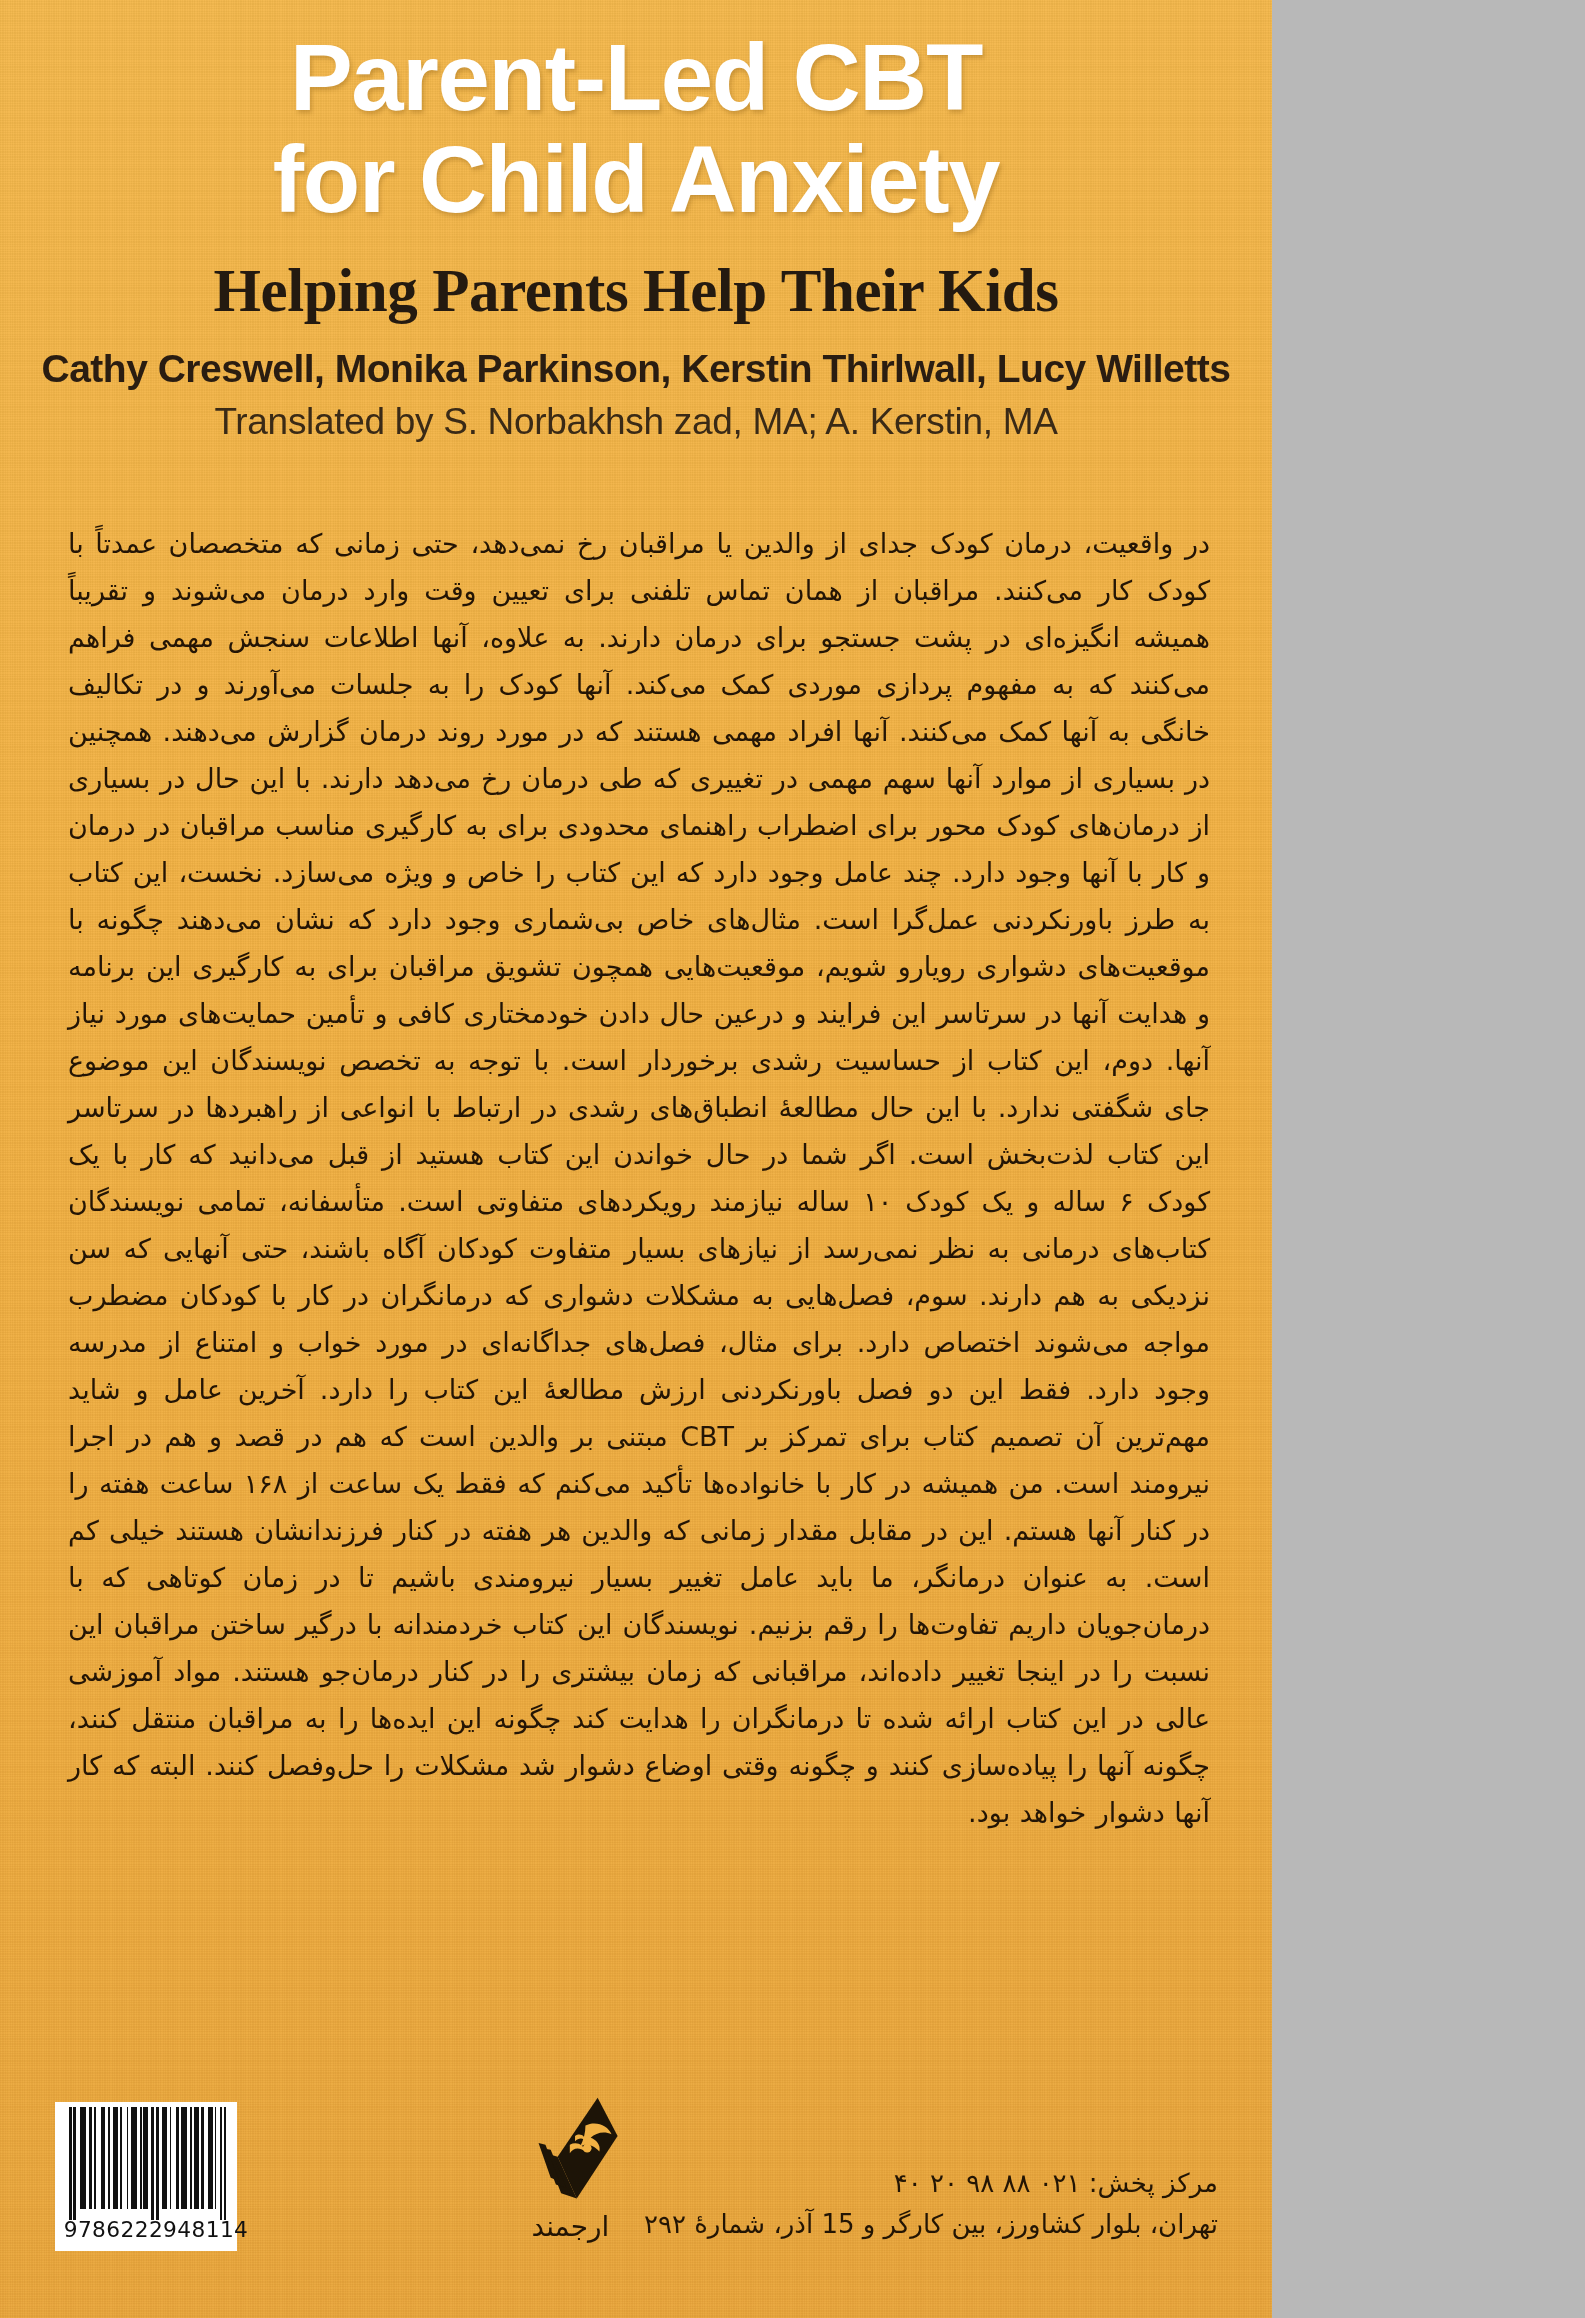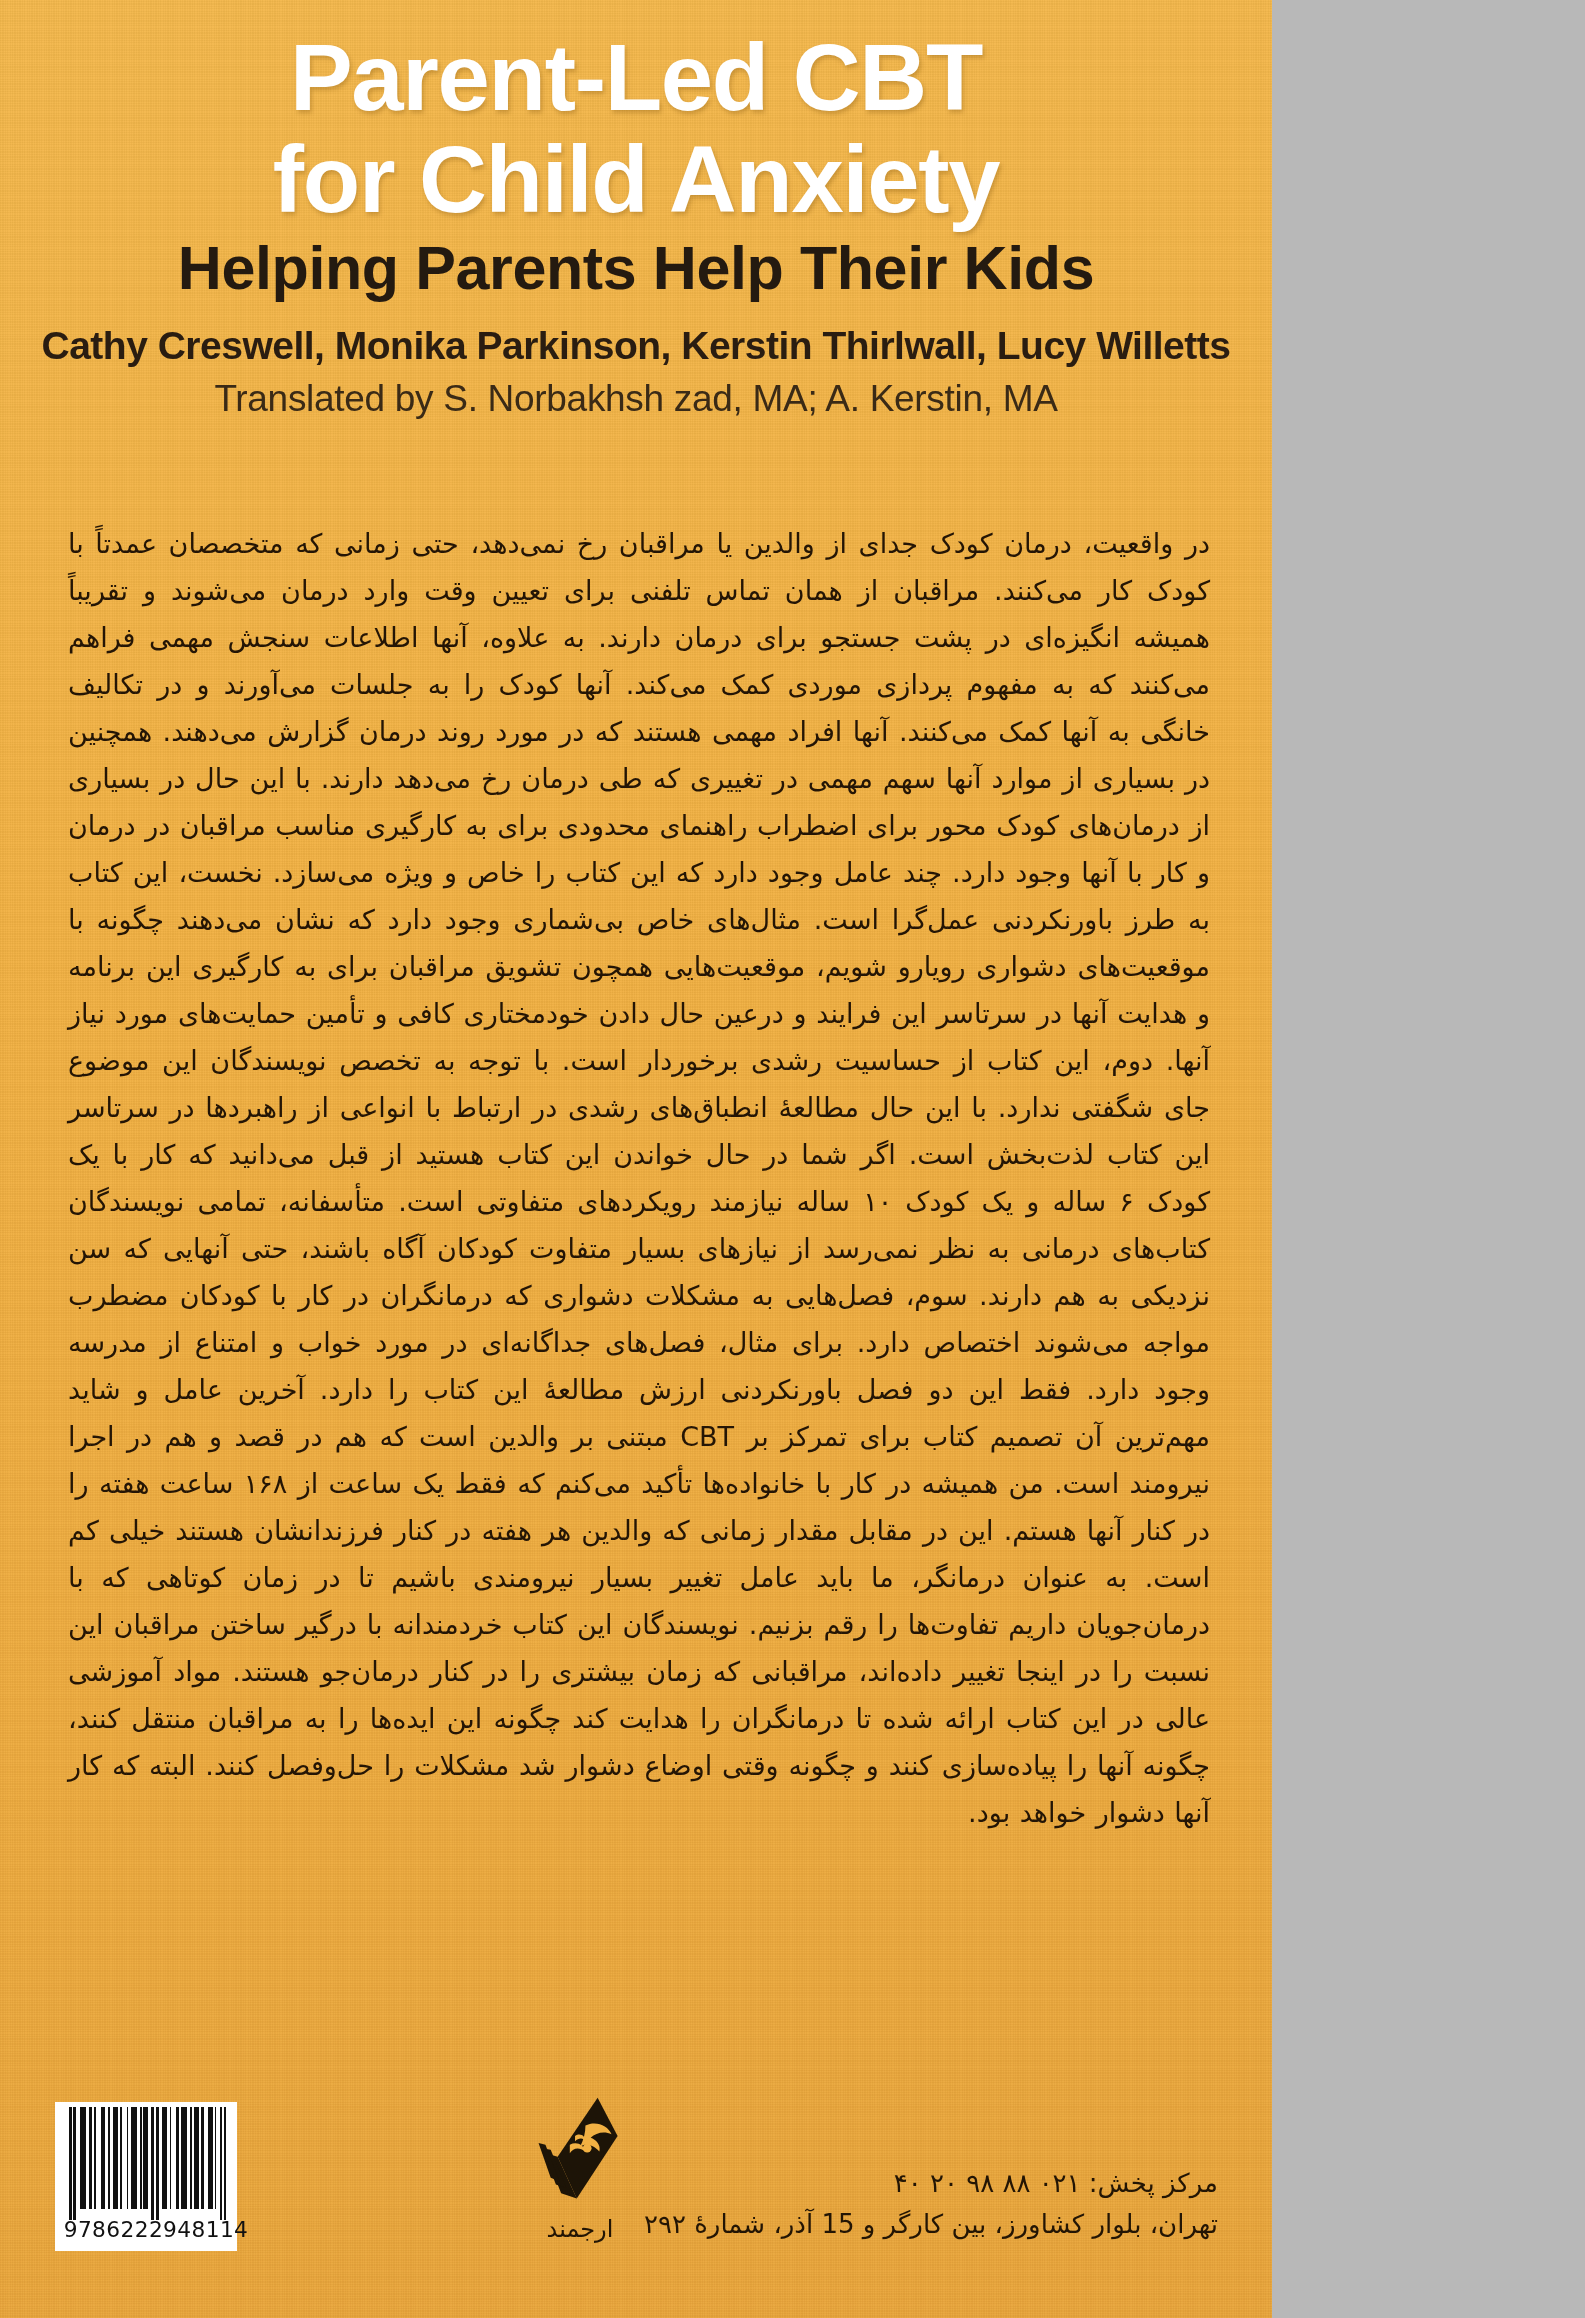--- a/index.html
+++ b/index.html
@@ -38,23 +38,23 @@
     line-height: 1.04;
     letter-spacing: -1.3px;
     text-shadow: 1.7px 2.6px 4.3px rgba(120, 75, 10, 0.30);
     white-space: nowrap;
   }
   .main-title-line.l2 {
     margin-top: 3.5px;
   }
 
   .subtitle {
-    margin-top: 8px;
+    margin-top: 31px;
     color: #241a10;
-    font-family: Liberation Sans, sans-serif;
+    font-family: Liberation Serif, serif;
     font-weight: bold;
     font-size: 61px;
     letter-spacing: -0.4px;
     line-height: 1.05;
     white-space: nowrap;
   }
 
   .authors {
     margin-top: 24px;
     color: #2a1d11;
@@ -189,23 +189,23 @@
     top: 0;
     left: 3.5px;
     width: 87px;
     height: 106px;
   }
   .logo-name {
     position: absolute;
     bottom: 1.7px;
     left: 0;
     width: 97px;
-    text-align: center;
+    text-align: left;
     font-family: "DejaVu Sans", sans-serif;
-    font-size: 24px;
+    font-size: 28px;
     color: #231504;
     direction: rtl;
   }
 </style>
 </head>
 <body>
 
 <div class="cover">
 
   <div class="title-block">

